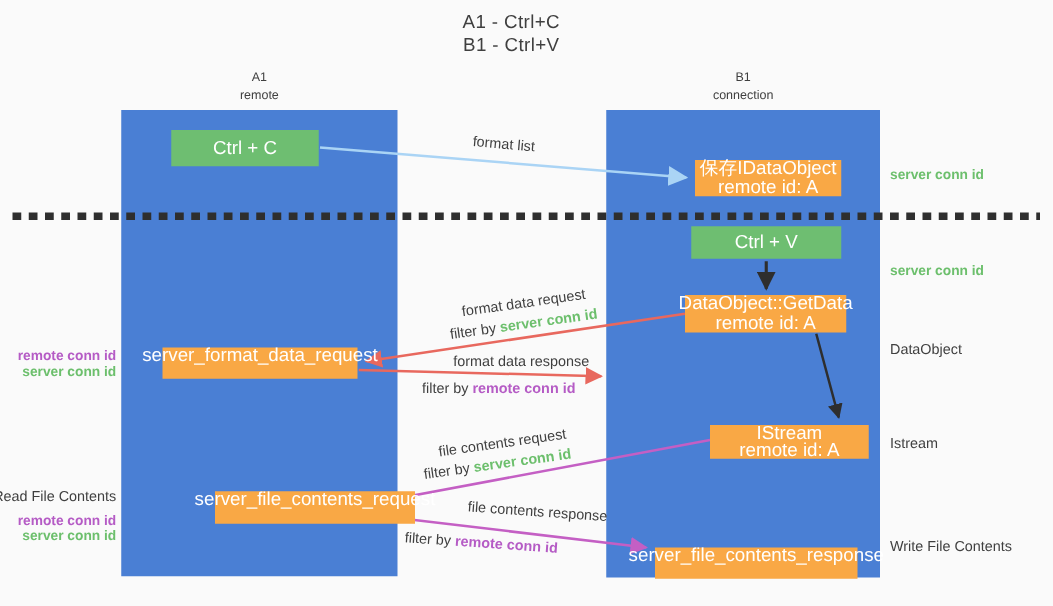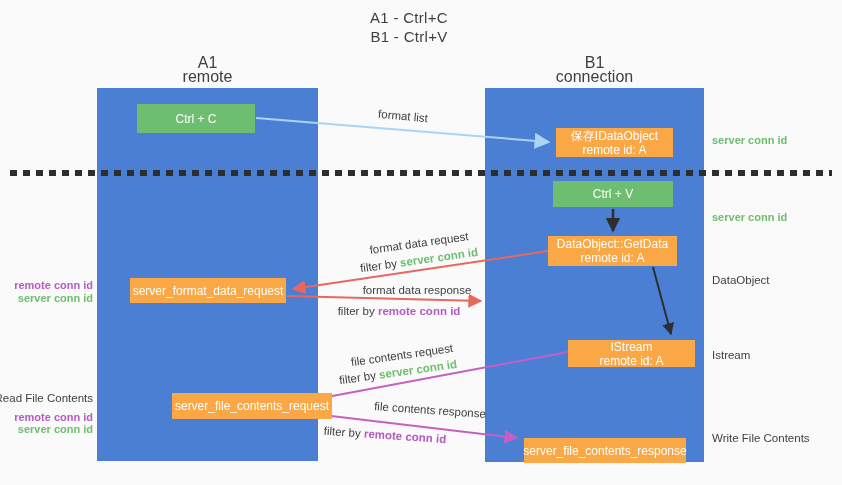--- a/index.html
+++ b/index.html
@@ -2,31 +2,31 @@
 <html style="--background: #fafafa; --column_blue: #4a7fd4; --box_green: #6ebe71; --box_orange: #f9a845; --text_green: #6cbf6c; --text_purple: #b55bc5; --arrow_red: #e8685e; --arrow_magenta: #c45fc4; --arrow_lightblue: #aad4f5; --arrow_black: #2e2e2e; --text_dark: #3f3f3f;"><head>
 <meta charset="utf-8">
 <style>
   html,body{margin:0;padding:0;}
   body{font-family:"Liberation Sans","DejaVu Sans",sans-serif;}
   .canvas{position:relative;width:842px;height:485px;background:var(--background);overflow:hidden;}
 
   .title{position:absolute;left:338px;top:8px;width:142px;text-align:center;
          font-size:15px;color:var(--text_dark);line-height:19px;letter-spacing:.3px;}
 
-  .col-header{position:absolute;top:56px;text-align:center;font-size:16px;
+  .col-header{position:absolute;top:56px;text-align:center;font-size:10px;
               color:var(--text_dark);line-height:14px;}
 
   .lifeline{position:absolute;background:var(--column_blue);z-index:1;}
 
   svg.overlay{position:absolute;left:0;top:0;z-index:2;}
 
   .box{position:absolute;z-index:3;display:flex;flex-direction:column;justify-content:center;
-       align-items:center;color:#ffffff;font-size:12px;line-height:14px;white-space:nowrap;}
+       align-items:center;color:#ffffff;font-size:15px;line-height:14px;white-space:nowrap;}
   .box-green{background:var(--box_green);}
-  .box-orange{background:var(--box_orange);}
+  .box-orange{background:var(--box_orange);justify-content:space-between;}
 
   .arrow-label{position:absolute;z-index:3;white-space:nowrap;font-size:11.5px;
                color:var(--text_dark);transform:translate(-50%,-50%) rotate(var(--r,0deg));}
   .lbl-green{color:var(--text_green);font-weight:bold;}
   .lbl-purple{color:var(--text_purple);font-weight:bold;}
 
   .side-right{position:absolute;left:712px;z-index:3;white-space:nowrap;font-size:11.5px;
               color:var(--text_dark);transform:translate(0,-50%);}
   .side-left{position:absolute;z-index:3;white-space:nowrap;font-size:11.5px;
              color:var(--text_dark);transform:translate(-100%,-50%);}

